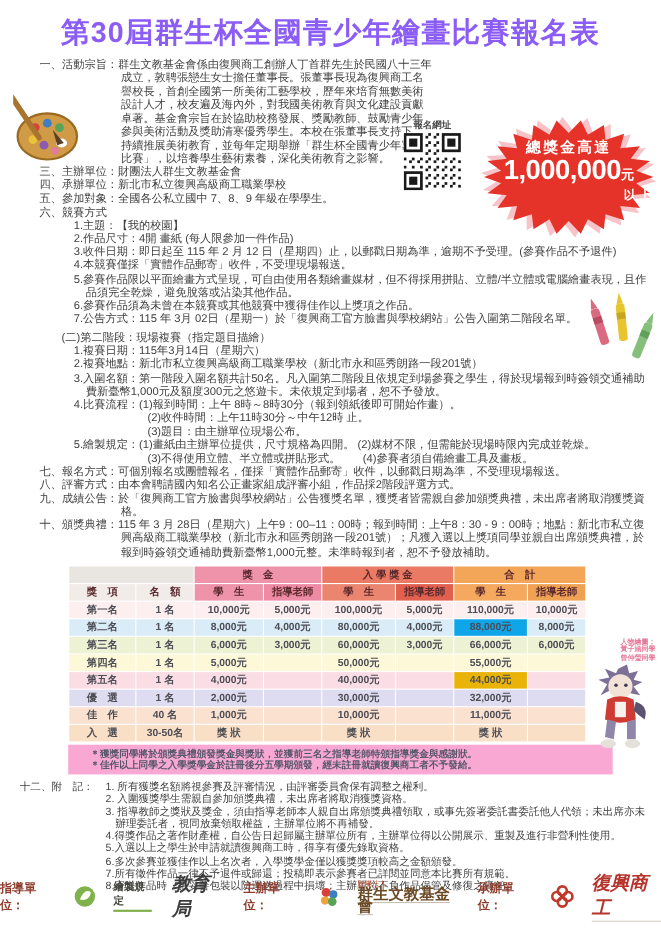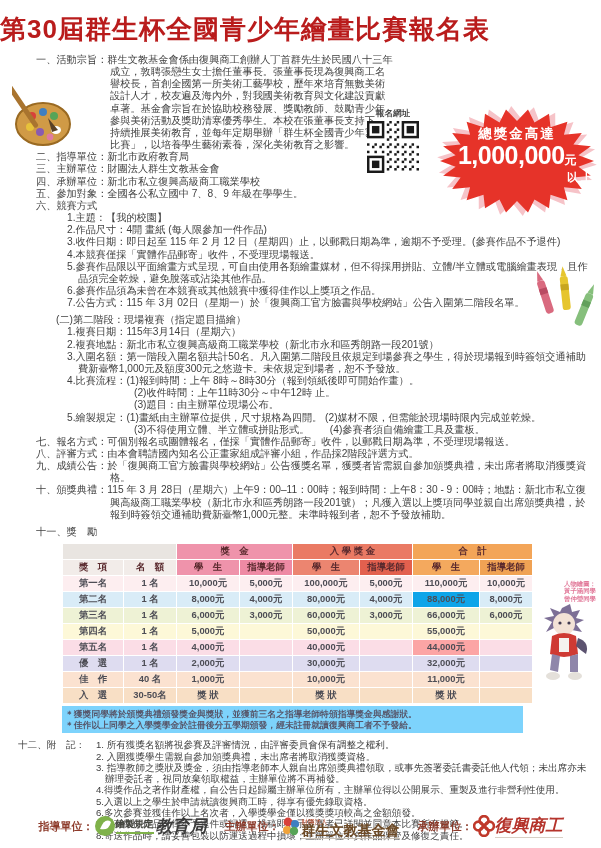--- a/index.html
+++ b/index.html
@@ -1,35 +1,35 @@
 <!DOCTYPE html>
 <html><head>
 <meta charset="utf-8">
 <style>
   html,body{margin:0;padding:0;background:#ffffff;}
   .page{position:relative;width:601px;height:848px;background:#ffffff;overflow:hidden;
         font-family:"Liberation Sans","DejaVu Sans",sans-serif;color:#3f3f3f;}
-  .title{margin:12px 0 0 0;font-size:26px;font-weight:800;
-         color:#b91c1c;letter-spacing:1px;}
+  .title{margin:12px 0 0 0;text-align:center;font-size:26px;font-weight:800;
+         color:#8b5cf6;letter-spacing:1px;}
   .content{margin:7px 12px 0 18px;font-size:10.2px;line-height:12.15px;}
   .para{font-weight:500;}
   .l1{padding-left:92px;text-indent:-74px;}
   .l2{padding-left:38px;}
   .l3{padding-left:60px;text-indent:-11px;}
   .l4{padding-left:116px;}
   .gap{margin-top:5px;}
   .red-link{color:#e8302a;font-weight:bold;margin-left:14px;}
   .badge-spacer{float:right;width:196px;height:56px;margin-top:37px;}
   
   .prize-table{margin:5px 0 0 62px;border-collapse:separate;border-spacing:1px;
                font-size:9.4px;color:#4d4d55;}
   .prize-table th,.prize-table td{height:13px;text-align:center;padding:1px 2px;font-weight:bold;}
   .prize-table th{color:#5a2a2e;}
-  .notes-box{margin:2px 0 0 62px;width:455px;background:#7dd3fc;color:#57576b;
-             font-size:8.8px;line-height:10.6px;padding:3px 3px;font-weight:bold;}
+  .notes-box{margin:2px 0 0 62px;width:455px;background:#f9a8d4;color:#57576b;
+             font-size:8.8px;line-height:10.6px;padding:3px 20px;font-weight:bold;}
   
   .att{position:relative;margin:6px 12px 0 18px;font-size:9.6px;line-height:11.3px;font-weight:500;}
   .att-label{position:absolute;left:0;top:0;}
   .att-items{padding-left:78px;}
   .att-items .item{padding-left:9px;text-indent:-9px;}
   
   .abs{position:absolute;}
   .qr-wrap{left:364px;top:108px;width:58px;text-align:center;}
   .qr-label{font-size:8.6px;color:#4a4a4a;font-weight:bold;margin-bottom:1px;}
   .badge{left:436px;top:104px;width:162px;height:114px;}
@@ -38,40 +38,39 @@
   .badge-amt{top:37px;font-size:25px;letter-spacing:-0.5px;}
   .badge-amt .yuan{font-size:12px;}
   .badge-t2{top:66px;font-size:11px;padding-left:64px;letter-spacing:3px;}
   .palette{left:12px;top:82px;}
   .crayons{left:534px;top:262px;}
   .mascot{left:532px;top:580px;width:66px;}
   .mascot-caption{font-size:6.4px;line-height:7.4px;color:#e27a9a;font-weight:bold;text-align:right;padding-right:2px;}
   
   .footer{position:absolute;left:0;right:0;bottom:10px;display:flex;justify-content:center;
           align-items:center;gap:18px;}
-  .funit{display:flex;align-items:center;gap:0;}
+  .funit{display:flex;align-items:center;gap:16px;}
   .funit-label{font-size:11px;font-weight:bold;color:#8d3b2b;}
   .f-org{font-size:9.5px;font-weight:bold;color:#44463f;border-bottom:2px solid #7fb24a;padding-bottom:1px;}
   .f-calli{font-family:"Liberation Serif","DejaVu Serif",serif;font-style:italic;font-weight:bold;
            font-size:17px;color:#3c3c3c;margin-left:2px;}
   .f-prefix{display:block;font-size:6.5px;color:#c04a2a;line-height:7px;}
   .f-org2{font-size:14px;font-weight:bold;color:#6d4a26;border-bottom:1px solid #c8c0b4;}
   .f-calli-red{font-family:"Liberation Serif","DejaVu Serif",serif;font-style:italic;font-weight:bold;
            font-size:17px;color:#b5342c;border-bottom:1px solid #d8cfc5;}
 </style>
 </head>
 <body>
 
 <div class="page">
 
   <div class="title">第30屆群生杯全國青少年繪畫比賽報名表</div>
 
   <div class="content">
       <div class="para l1"><span class="badge-spacer"></span><span>一、活動宗旨：</span>群生文教基金會係由復興商工創辦人丁首群先生於民國八十三年成立，敦聘張戀生女士擔任董事長。張董事長現為復興商工名譽校長，首創全國第一所美術工藝學校，歷年來培育無數美術設計人才，校友遍及海內外，對我國美術教育與文化建設貢獻卓著。基金會宗旨在於協助校務發展、獎勵教師、鼓勵青少年參與美術活動及獎助清寒優秀學生。本校在張董事長支持下，持續推展美術教育，並每年定期舉辦「群生杯全國青少年寫生比賽」，以培養學生藝術素養，深化美術教育之影響。</div>
-      <div class="para l1"><span>二、指導單位：</span>新北市政府教育局</div>
       <div class="para l1"><span>三、主辦單位：</span>財團法人群生文教基金會</div>
       <div class="para l1"><span>四、承辦單位：</span>新北市私立復興高級商工職業學校</div>
       <div class="para l1"><span>五、參加對象：</span>全國各公私立國中 7、8、9 年級在學學生。</div>
       <div class="para l1"><span>六、競賽方式</span></div>
       <div class="para l3">1.主題：【我的校園】</div>
       <div class="para l3">2.作品尺寸：4開 畫紙 (每人限參加一件作品)</div>
       <div class="para l3">3.收件日期：即日起至 115 年 2 月 12 日（星期四）止，以郵戳日期為準，逾期不予受理。(參賽作品不予退件)</div>
       <div class="para l3">4.本競賽僅採「實體作品郵寄」收件，不受理現場報送。</div>
       <div class="para l3">5.參賽作品限以平面繪畫方式呈現，可自由使用各類繪畫媒材，但不得採用拼貼、立體/半立體或電腦繪畫表現，且作品須完全乾燥，避免脫落或沾染其他作品。</div>
       <div class="para l3">6.參賽作品須為未曾在本競賽或其他競賽中獲得佳作以上獎項之作品。</div>
@@ -82,21 +81,20 @@
       <div class="para l3">3.入圍名額：第一階段入圍名額共計50名。凡入圍第二階段且依規定到場參賽之學生，得於現場報到時簽領交通補助費新臺幣1,000元及額度300元之悠遊卡。未依規定到場者，恕不予發放。</div>
       <div class="para l3">4.比賽流程：(1)報到時間：上午 8時～8時30分（報到領紙後即可開始作畫）。</div>
       <div class="para l4">(2)收件時間：上午11時30分～中午12時 止。</div>
       <div class="para l4">(3)題目：由主辦單位現場公布。</div>
       <div class="para l3">5.繪製規定：(1)畫紙由主辦單位提供，尺寸規格為四開。 (2)媒材不限，但需能於現場時限內完成並乾燥。</div>
       <div class="para l4">(3)不得使用立體、半立體或拼貼形式。　　(4)參賽者須自備繪畫工具及畫板。</div>
       <div class="para l1"><span>七、報名方式：</span>可個別報名或團體報名，僅採「實體作品郵寄」收件，以郵戳日期為準，不受理現場報送。</div>
       <div class="para l1"><span>八、評審方式：</span>由本會聘請國內知名公正畫家組成評審小組，作品採2階段評選方式。</div>
       <div class="para l1"><span>九、成績公告：</span>於「復興商工官方臉書與學校網站」公告獲獎名單，獲獎者皆需親自參加頒獎典禮，未出席者將取消獲獎資格。</div>
       <div class="para l1"><span>十、頒獎典禮：</span>115 年 3 月 28日（星期六）上午9：00–11：00時；報到時間：上午8：30 - 9：00時；地點：新北市私立復興高級商工職業學校（新北市永和區秀朗路一段201號）；凡獲入選以上獎項同學並親自出席頒獎典禮，於報到時簽領交通補助費新臺幣1,000元整。未準時報到者，恕不予發放補助。</div>
-      <div class="para l1 gap"><span>十一、獎　勵</span></div>
     </div>
 
   <table class="prize-table">
     <colgroup>
       <col style="width:60px">
         <col style="width:52px">
       <col style="width:62px">
         <col style="width:52px">
       <col style="width:66px">
         <col style="width:52px">
@@ -162,21 +160,21 @@
           <td style="background: rgb(253, 248, 216);">55,000元</td>
           <td style="background: rgb(253, 248, 216);"></td>
         </tr>
         <tr>
           <td style="background: rgb(251, 221, 230);">第五名</td>
           <td style="background: rgb(251, 221, 230);">1 名</td>
           <td style="background: rgb(251, 221, 230);">4,000元</td>
           <td style="background: rgb(251, 221, 230);"></td>
           <td style="background: rgb(251, 221, 230);">40,000元</td>
           <td style="background: rgb(251, 221, 230);"></td>
-          <td style="background: #fca5a5;">44,000元</td>
+          <td style="background: #eab308;">44,000元</td>
           <td style="background: rgb(251, 221, 230);"></td>
         </tr>
         <tr>
           <td style="background: rgb(222, 220, 240);">優　選</td>
           <td style="background: rgb(222, 220, 240);">1 名</td>
           <td style="background: rgb(222, 220, 240);">2,000元</td>
           <td style="background: rgb(222, 220, 240);"></td>
           <td style="background: rgb(222, 220, 240);">30,000元</td>
           <td style="background: rgb(222, 220, 240);"></td>
           <td style="background: rgb(222, 220, 240);">32,000元</td>

